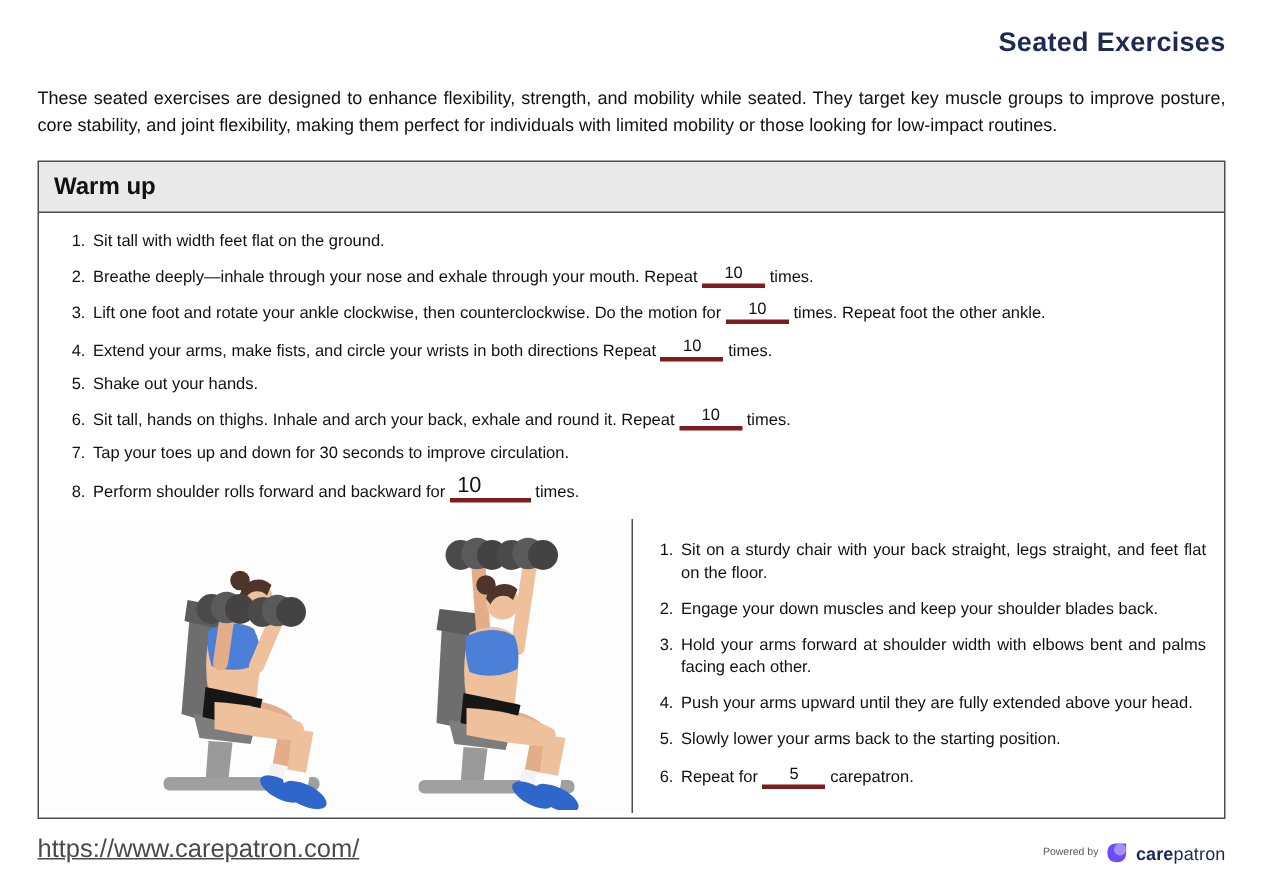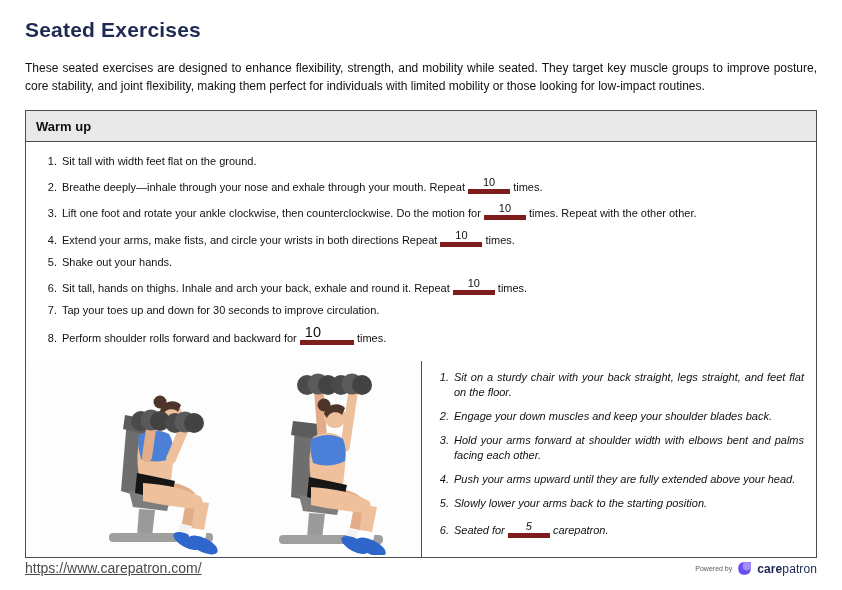--- a/index.html
+++ b/index.html
@@ -9,89 +9,89 @@
     font-family: "Liberation Sans", "DejaVu Sans", sans-serif;
     color: #1a1a1a;
     overflow: hidden;
   }
   .page {
     width: 842px; height: 590px;
     padding: 18px 25px 14px 25px;
     display: flex; flex-direction: column;
   }
   .doc-title {
-    text-align: left;
-    font-size: 21px; font-weight: 700;
+    text-align: right;
+    font-size: 18px; font-weight: 700;
     color: #1f2a53;
     letter-spacing: 0.2px;
     margin-bottom: 17px;
   }
   .intro {
     font-size: 12px; line-height: 18px;
     text-align: justify;
     color: #111;
     margin-bottom: 15px;
   }
   .box {
     border: 1px solid #4d4d4d;
     background: #fff;
   }
   .box-header {
     background: #e9e9e9;
-    font-size: 13px; font-weight: 700; color: #111;
+    font-size: 16px; font-weight: 700; color: #111;
     padding: 8px 10px 7px 10px;
     border-bottom: 1px solid #4d4d4d;
   }
   .box-header.mid { border-top: 1px solid #4d4d4d; }
   .warmup-body { padding: 12px 10px 2px 10px; }
   ol.steps { list-style: decimal; padding-left: 24px; }
   ol.steps li {
     font-size: 11px; line-height: 14px;
     margin-bottom: 8px;
     padding-left: 2px;
     color: #111;
   }
   .warmup-body ol.steps li { margin-bottom: 8.2px; }
   .blank {
     display: inline-block;
     min-width: 42px;
-    border-bottom: 5px solid #7f1d1d;
+    border-bottom: 3px solid #7f1d1d;
     text-align: center;
     font-size: 11px;
     line-height: 12px;
     vertical-align: bottom;
     padding: 0 2px 1px 2px;
   }
   .blank.lg {
     min-width: 54px;
     font-size: 14.5px;
     line-height: 14px;
     text-align: left;
     padding-left: 5px;
   }
-  .two-col { display: flex; align-items: flex-end; font-style: italic; }
+  .two-col { display: flex; align-items: flex-start; }
   .illus-cell {
     width: 396px; flex: 0 0 396px;
     border-right: 1px solid #4d4d4d;
     background: #fdfdfd;
     display: flex; align-items: center; justify-content: center;
     height: 196px;
     overflow: hidden;
   }
   .steps-cell {
     flex: 1 1 auto;
     padding: 14px 12px 10px 6px;
   }
   .steps-cell ol.steps li { margin-bottom: 9px; text-align: justify; line-height: 15px; }
   .footer {
     margin-top: auto;
     display: flex; align-items: flex-end; justify-content: space-between;
   }
   .site-link {
-    font-size: 14px; color: #4a4a4a;
+    font-size: 17px; color: #4a4a4a;
   }
   .powered {
     display: flex; align-items: center; gap: 5px;
   }
   .powered-label { font-size: 7px; color: #5a5a5a; }
   .brand { font-size: 12px; color: #1b2653; letter-spacing: 0.1px; }
   .brand .b { font-weight: 700; }
   .logo-mark { width: 15px; height: 15px; position: relative; display: inline-block; }
 </style>
 </head>
@@ -104,21 +104,21 @@
   <p class="intro">These seated exercises are designed to enhance flexibility, strength, and mobility while seated. They target key muscle groups to improve posture, core stability, and joint flexibility, making them perfect for individuals with limited mobility or those looking for low-impact routines.</p>
 
   <div class="box">
 
     <div class="box-header">Warm up</div>
 
     <div class="warmup-body">
       <ol class="steps">
         <li><span>Sit tall with width feet flat on the ground.</span></li>
         <li><span>Breathe deeply—inhale through your nose and exhale through your mouth. Repeat</span> <span class="blank">10</span> <span>times.</span></li>
-        <li><span>Lift one foot and rotate your ankle clockwise, then counterclockwise. Do the motion for</span> <span class="blank">10</span> <span>times. Repeat with the other other.</span></li>
+        <li><span>Lift one foot and rotate your ankle clockwise, then counterclockwise. Do the motion for</span> <span class="blank">10</span> <span>times. Repeat foot the other ankle.</span></li>
         <li><span>Extend your arms, make fists, and circle your wrists in both directions Repeat</span> <span class="blank">10</span> <span>times.</span></li>
         <li><span>Shake out your hands.</span></li>
         <li><span>Sit tall, hands on thighs. Inhale and arch your back, exhale and round it. Repeat</span> <span class="blank">10</span> <span>times.</span></li>
         <li><span>Tap your toes up and down for 30 seconds to improve circulation.</span></li>
         <li><span>Perform shoulder rolls forward and backward for</span> <span class="blank lg">10</span> <span>times.</span></li>
       </ol>
     </div>
 
 
     <div class="two-col">
@@ -217,21 +217,21 @@
         </svg>
       </div>
 
       <div class="steps-cell">
         <ol class="steps">
           <li><span>Sit on a sturdy chair with your back straight, legs straight, and feet flat on the floor.</span></li>
           <li><span>Engage your down muscles and keep your shoulder blades back.</span></li>
           <li><span>Hold your arms forward at shoulder width with elbows bent and palms facing each other.</span></li>
           <li><span>Push your arms upward until they are fully extended above your head.</span></li>
           <li><span>Slowly lower your arms back to the starting position.</span></li>
-          <li><span>Seated for</span> <span class="blank">5</span> <span>carepatron.</span></li>
+          <li><span>Repeat for</span> <span class="blank">5</span> <span>carepatron.</span></li>
         </ol>
       </div>
 
     </div>
   </div>
 
   <div class="footer">
     <a class="site-link" href="#">https://www.carepatron.com/</a>
     <div class="powered">
       <span class="powered-label">Powered by</span>

